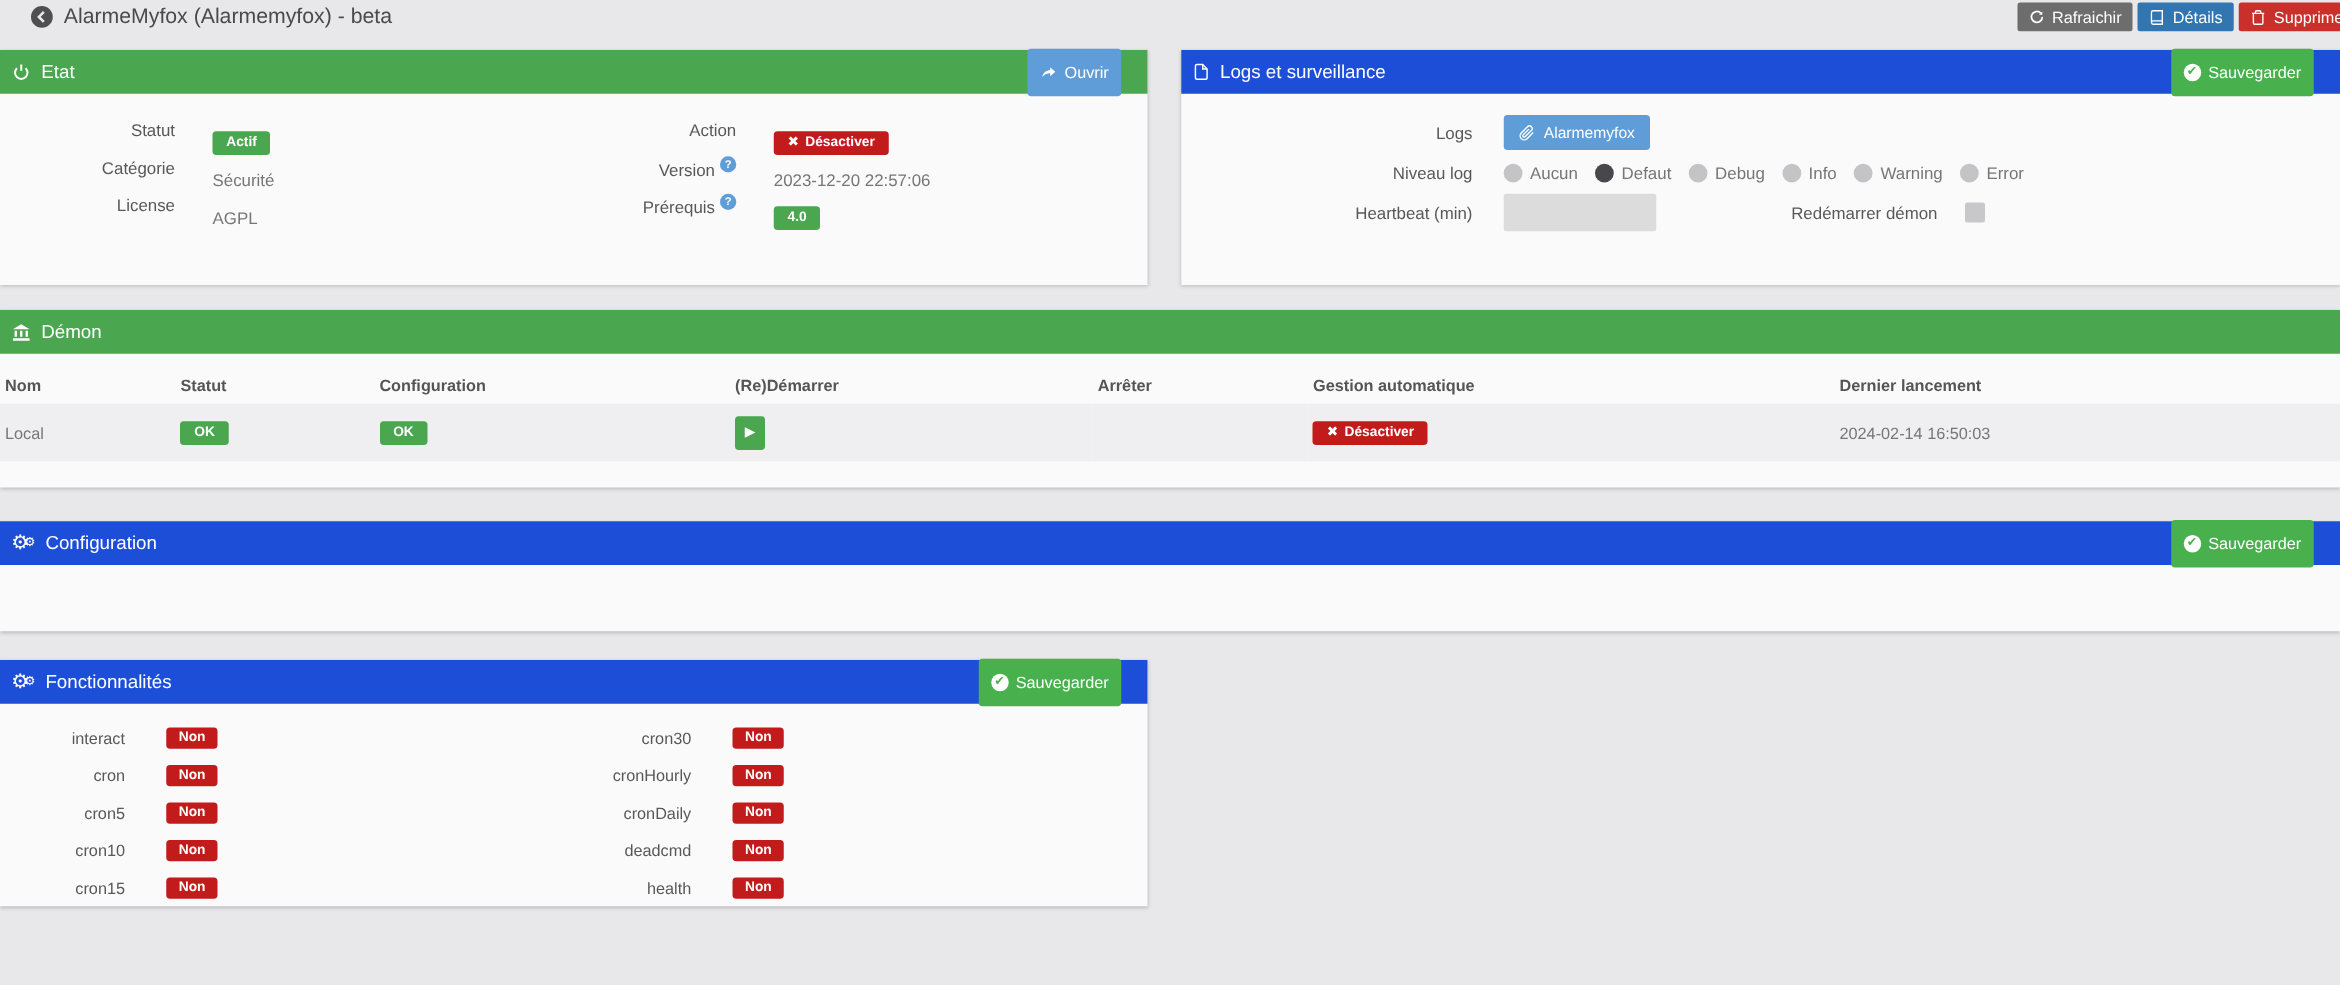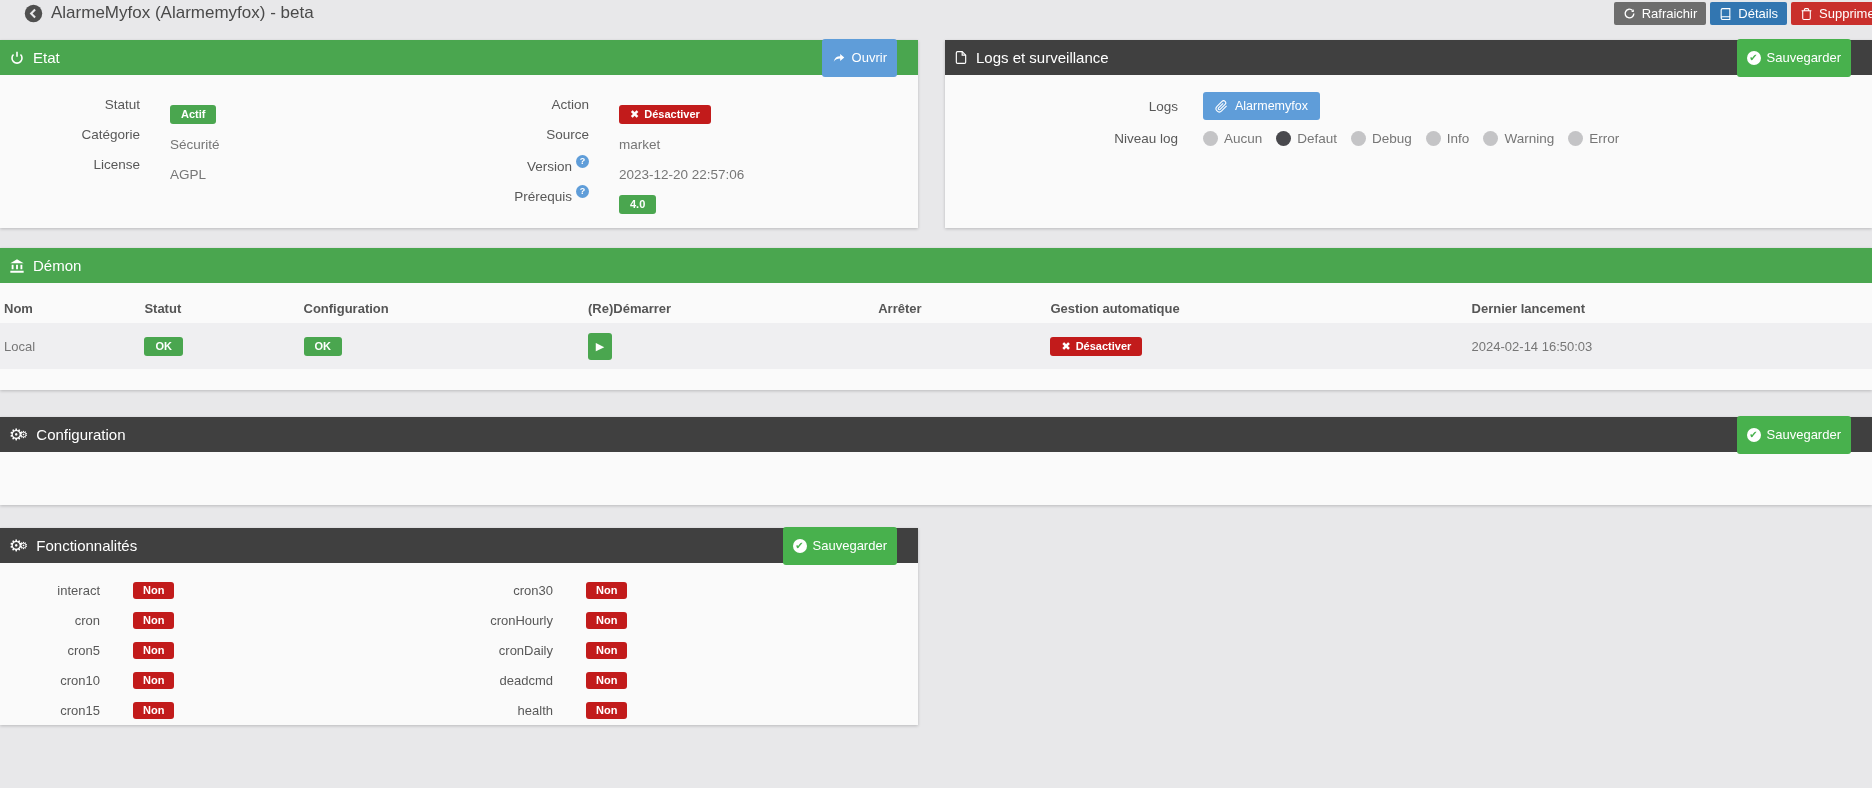--- a/index.html
+++ b/index.html
@@ -21,21 +21,21 @@
             font-family:inherit; }
   .tb-btn.gray { background:#6d6d6d; }
   .tb-btn.blue { background:#3276b1; }
   .tb-btn.red  { background:#c9302c; border-top-right-radius:0; border-bottom-right-radius:0; }
 
   
   .panel { position:absolute; background:#fafafa; box-shadow:0 1px 3px rgba(0,0,0,.2); }
   .panel-header { height:35px; display:flex; align-items:center; padding:0 21px 0 9px;
                   color:#fff; font-size:15px; }
   .panel-header.green { background:#4aa64f; }
-  .panel-header.blue  { background:#404040; }
+  .panel-header.blue  { background:#1d4ed8; }
   .panel-title { margin-left:8px; }
   .hdr-icon { display:inline-flex; align-items:center; }
   .gear-big { font-size:16px; line-height:1; }
   .gear-small { font-size:10px; line-height:1; margin-left:-4px; vertical-align:top; }
 
   .hdr-btn { margin-left:auto; display:inline-flex; align-items:center; gap:6px;
              border:none; border-radius:3px; color:#fff; font-size:13px; height:38px;
              padding:0 10px; cursor:pointer; font-family:inherit; }
   .btn-openblue { background:#5f9dd9; }
   .btn-save { background:#48b14d; }
@@ -184,24 +184,20 @@
       <div class="frow">
         <span class="flabel r">Action</span>
         <span class="fvalue">
           <span class="badge red">
               <span class="gi">✖</span>
               <span>Désactiver</span>
             </span>
         </span>
       </div>
       <div class="frow">
-        <span class="flabel r">Source</span>
-        <span class="fvalue">market</span>
-      </div>
-      <div class="frow">
         <span class="flabel r"><span>Version</span><span class="help">?</span></span>
         <span class="fvalue">2023-12-20 22:57:06</span>
       </div>
       <div class="frow">
         <span class="flabel r"><span>Prérequis</span><span class="help">?</span></span>
         <span class="fvalue"><span class="badge green">4.0</span></span>
       </div>
     </div>
   </div>
 </div>
@@ -256,20 +252,28 @@
             </span>
           <span class="radio-item">
               <span class="radio-dot"></span>
               <span class="radio-label">Warning</span>
             </span>
           <span class="radio-item">
               <span class="radio-dot"></span>
               <span class="radio-label">Error</span>
             </span>
         </span>
+      </span>
+    </div>
+    <div class="frow tall">
+      <span class="flabel">Heartbeat (min)</span>
+      <span class="fcontent">
+        <input class="heartbeat-input" type="text" value="" style="">
+        <span class="restart-label">Redémarrer démon</span>
+        <span class="checkbox"></span>
       </span>
     </div>
   </div>
 </div>
 
 <div class="panel" style="left:0; top:248px; width:1872px;">
   <div class="panel-header green">
     <span class="hdr-icon">
       <svg viewBox="0 0 24 24" width="16" height="16" fill="#fff">
           <path d="M12 2 2 8h20L12 2zM4 10v7h2.8v-7H4zm6.6 0v7h2.8v-7h-2.8zM17.2 10v7H20v-7h-2.8zM2 19h20v3H2z"></path>

